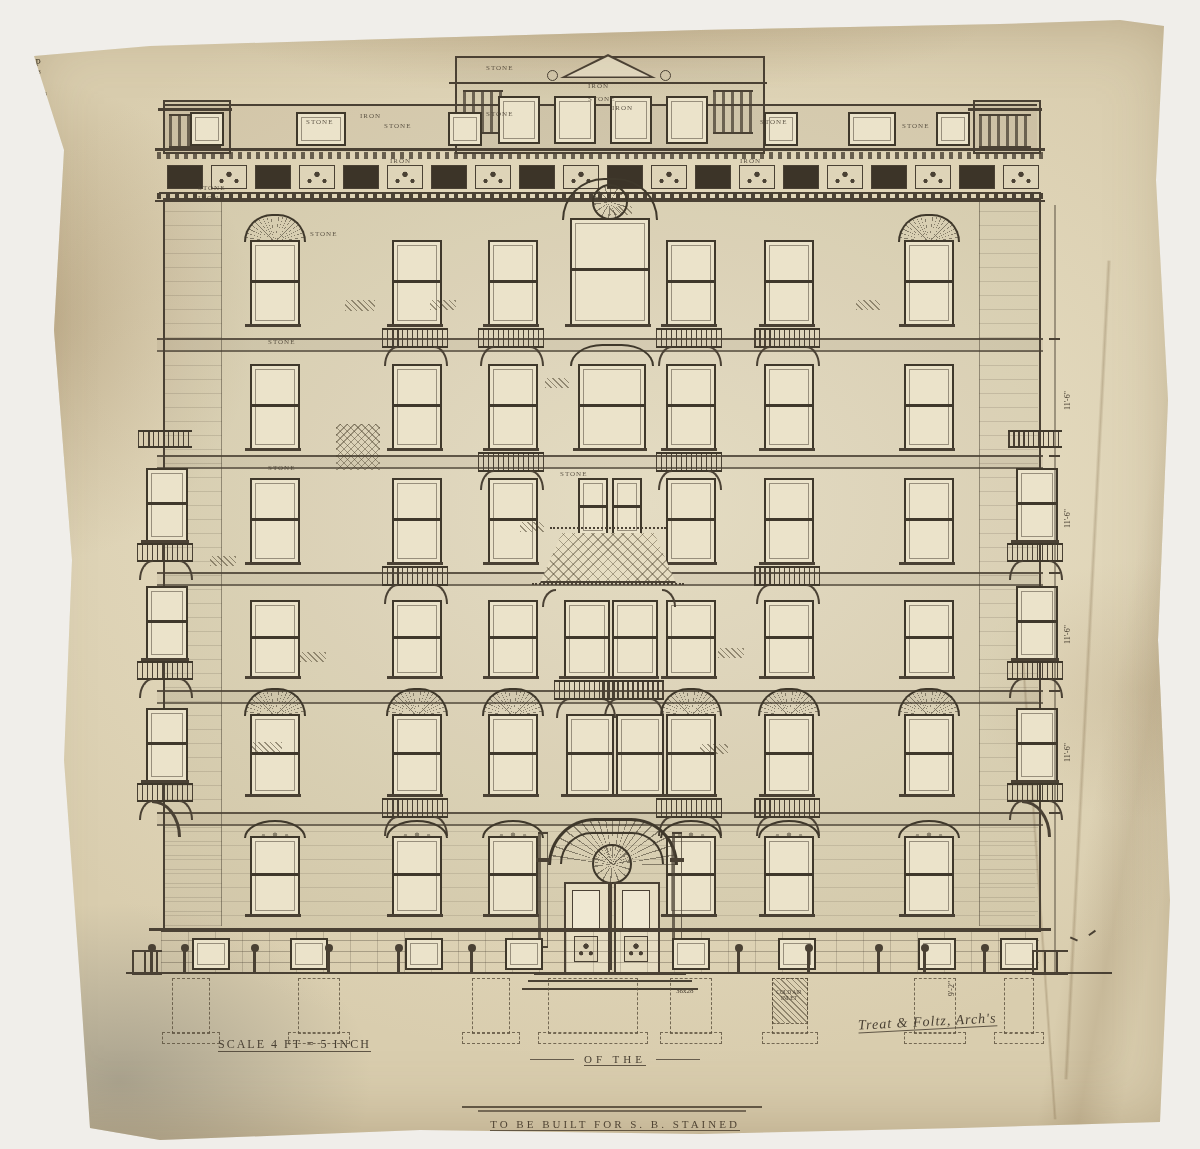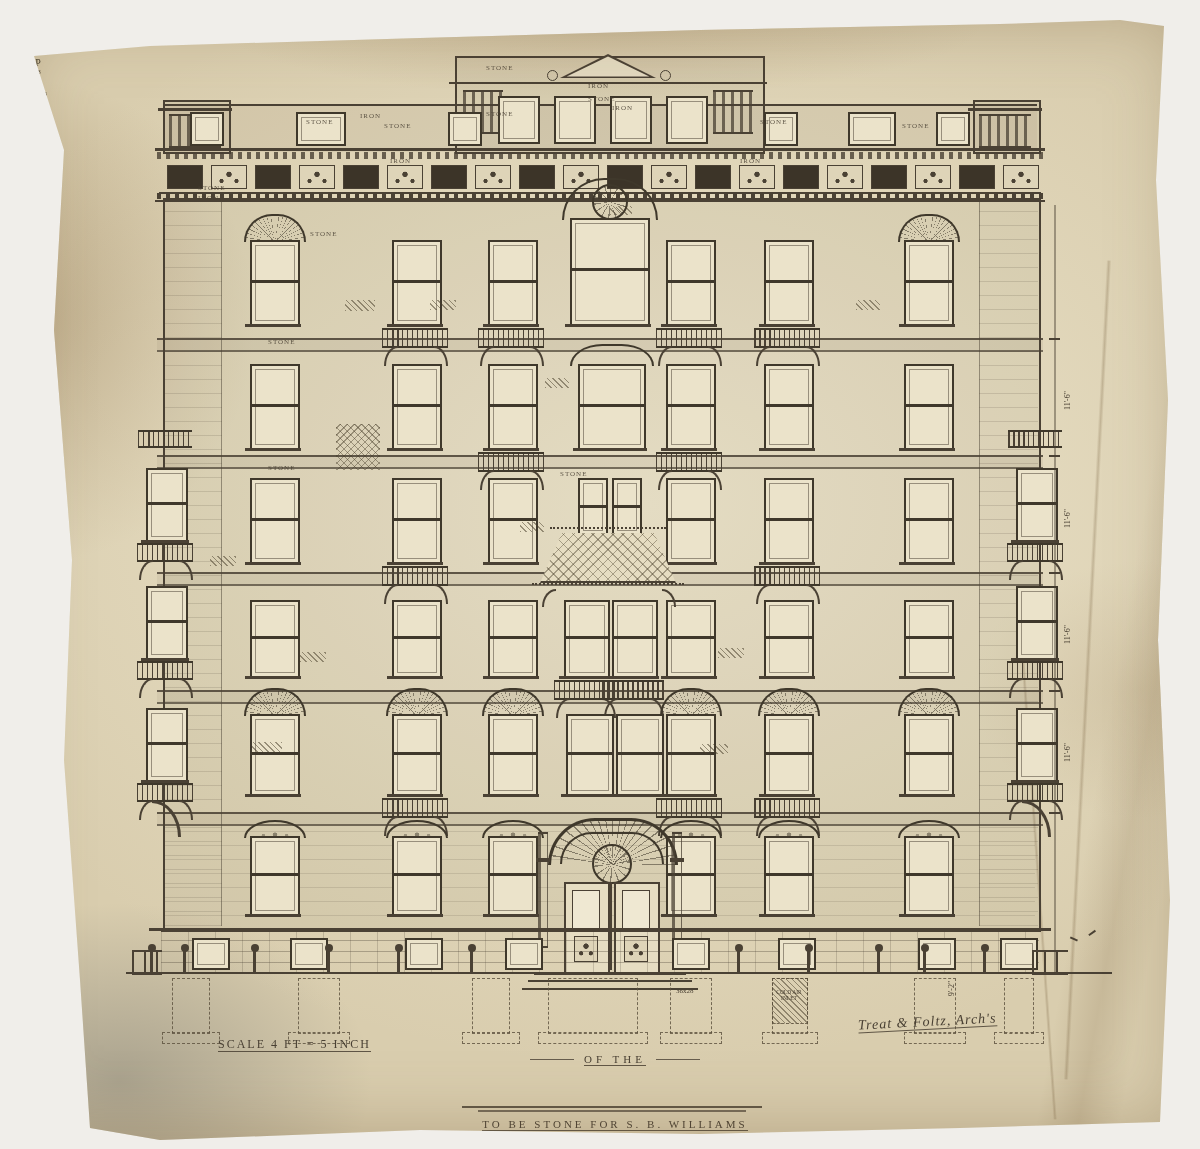--- a/index.html
+++ b/index.html
@@ -766,21 +766,21 @@
       </div>
 
     <div class="abs tline" style="left:430px;top:1053px;width:370px;">
       <span class="rule" style="width:44px"></span>
       <span class="hand u1" style="font-size:11px">OF THE</span>
       <span class="rule" style="width:44px"></span>
     </div>
     <div class="abs" style="left:462px;top:1106px;width:300px;height:2px;background:rgba(74,65,52,.85)"></div>
     <div class="abs" style="left:478px;top:1110px;width:268px;height:1.5px;background:rgba(74,65,52,.7)"></div>
     <div class="abs tline" style="left:420px;top:1118px;width:390px;">
-      <span class="hand u1" style="font-size:11px;letter-spacing:3px">TO BE STONE FOR   S. B. WILLIAMS</span>
+      <span class="hand u1" style="font-size:11px;letter-spacing:3px">TO BE BUILT FOR   S. B. STAINED</span>
     </div>
     <div class="abs tline" style="left:500px;top:1136px;width:230px;">
       <span class="rule" style="width:40px"></span>
       <span class="hand u1" style="font-size:12px;letter-spacing:6px">1880</span>
       <span class="rule" style="width:40px"></span>
     </div>
     <div class="abs" style="left:218px;top:1034px;">
       <span class="hand u1" style="font-size:12px;letter-spacing:2px">SCALE 4 FT = 5 INCH</span>
     </div>
     <div class="abs" style="left:858px;top:1012px;transform:rotate(-3deg);">

